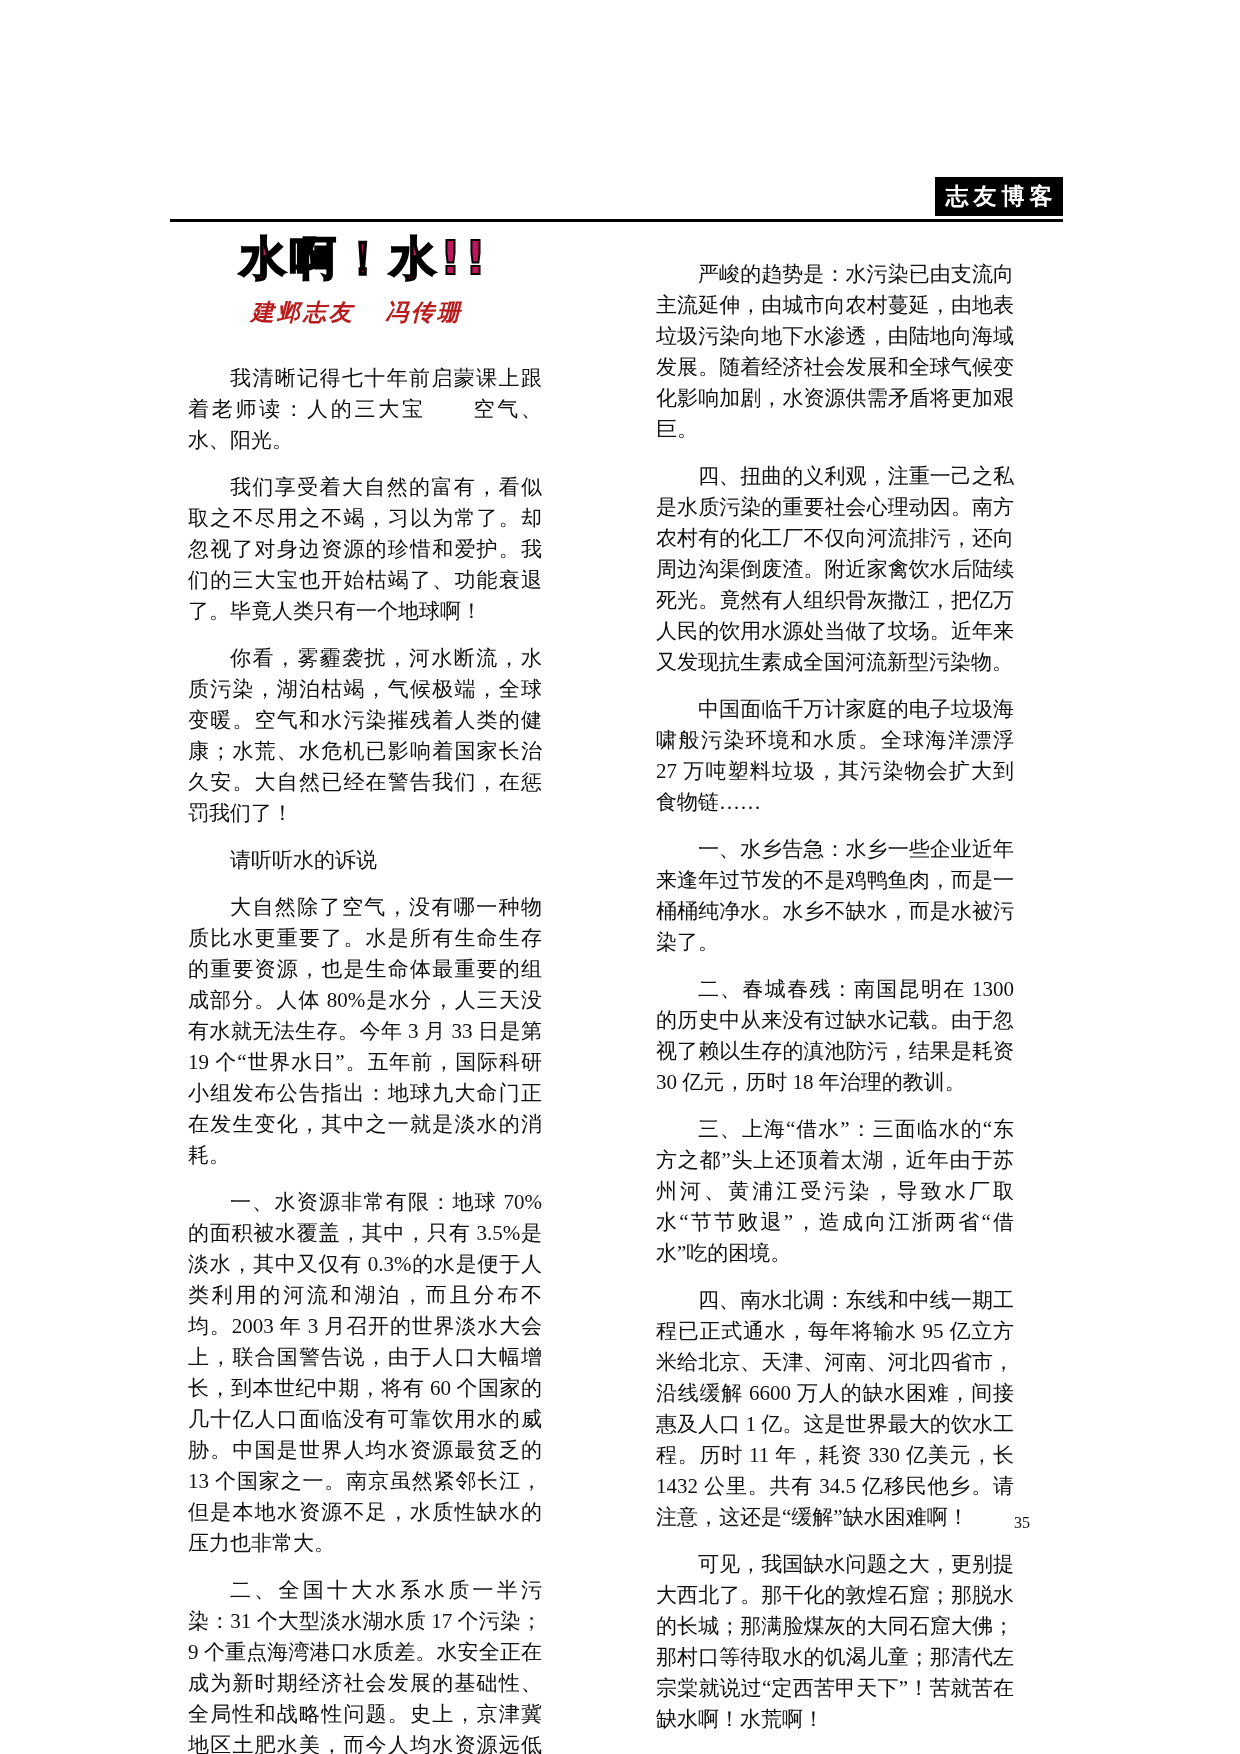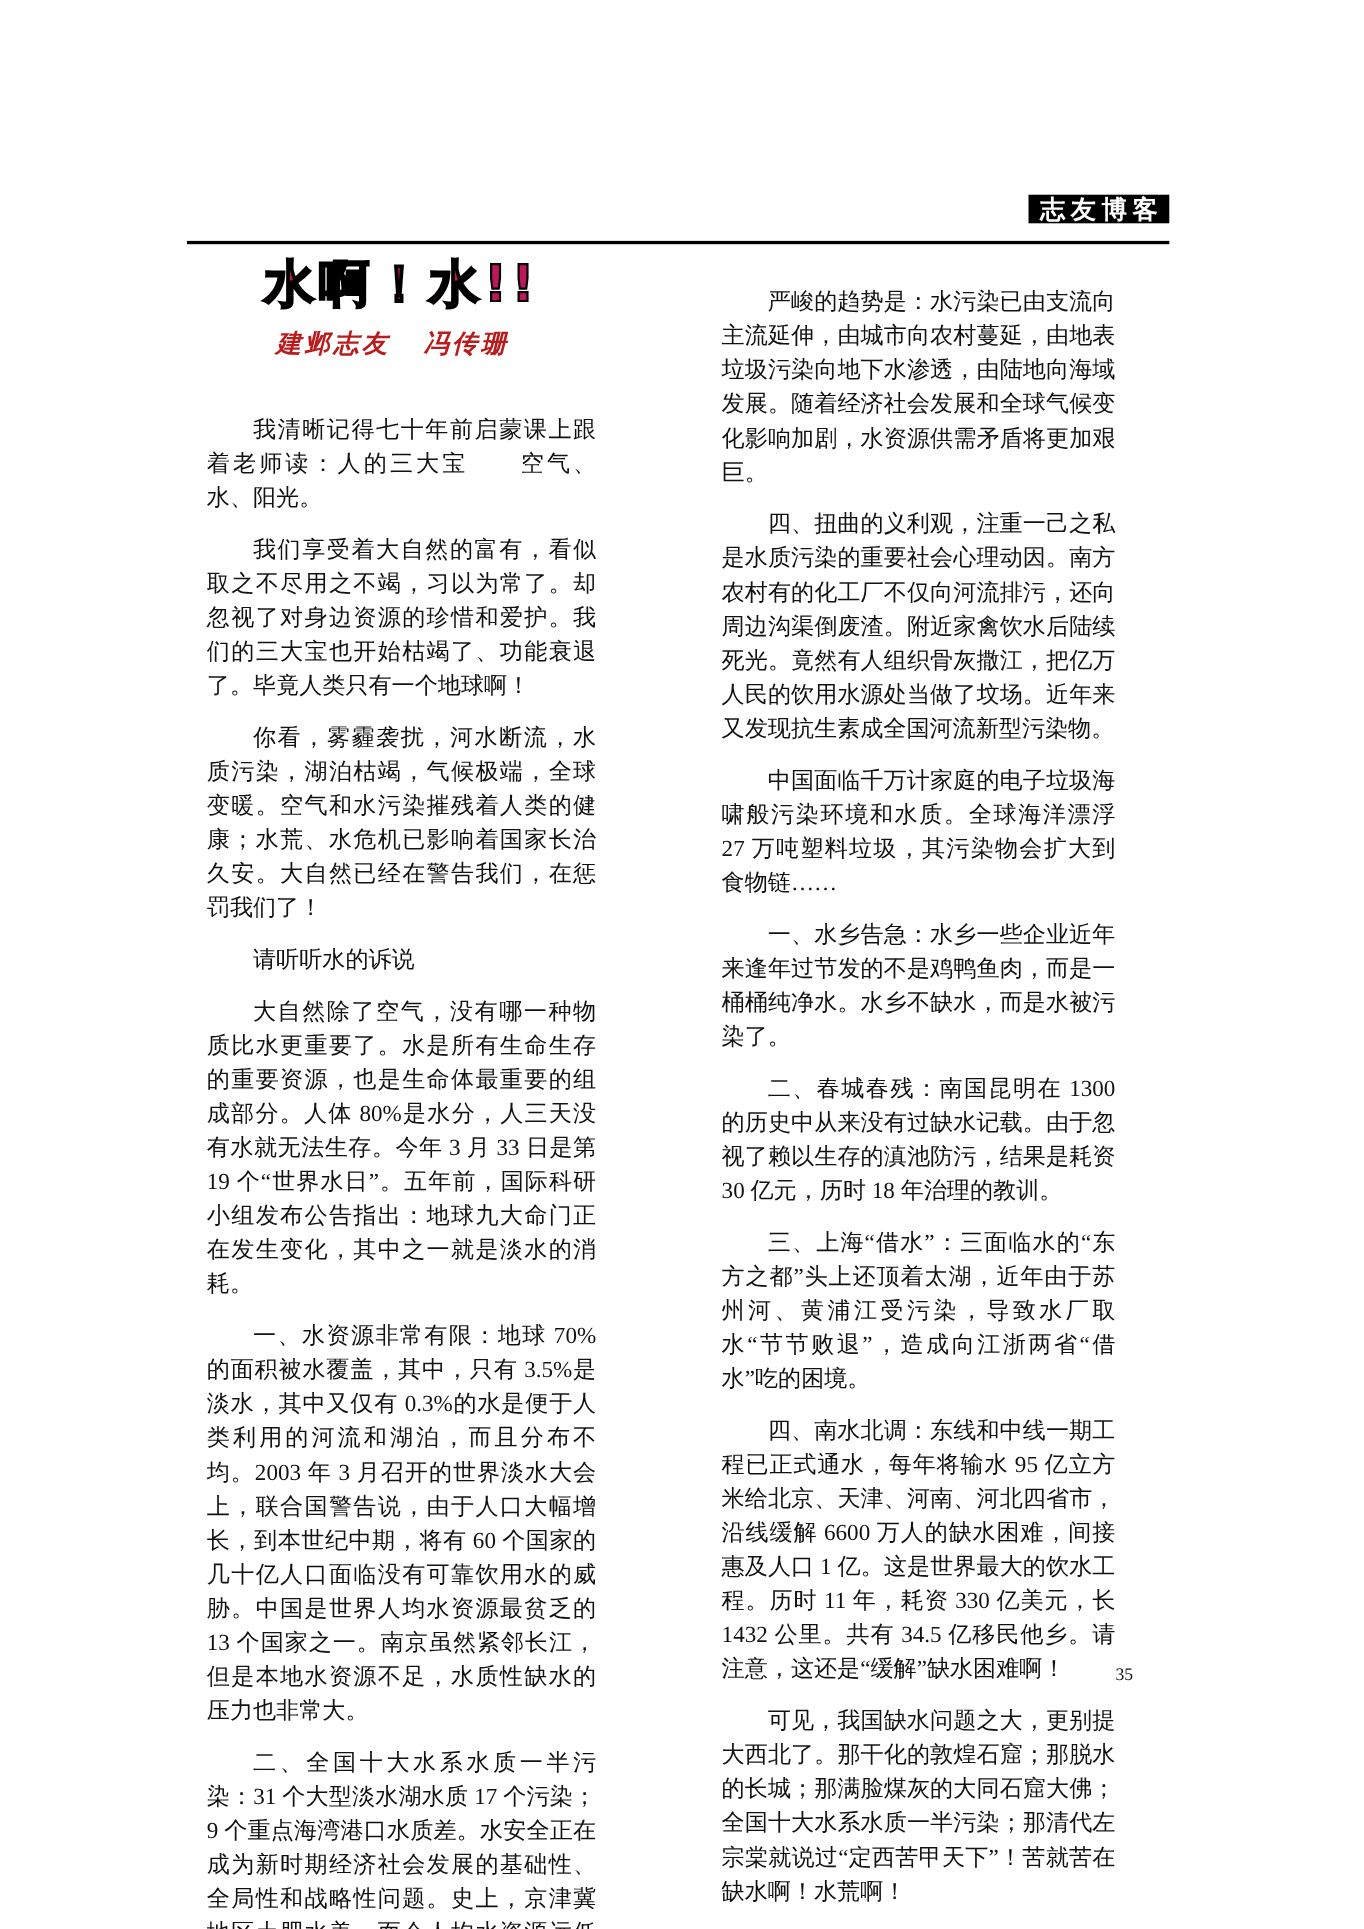--- a/index.html
+++ b/index.html
@@ -10,21 +10,21 @@
     margin: 0 auto;
     background: #ffffff;
     overflow: hidden;
     color: #111111;
   }
   .badge {
     position: absolute;
     left: 935px;
     top: 177px;
     width: 128px;
-    height: 26px;
+    height: 39px;
     background: #000000;
     color: #ffffff;
     display: flex;
     align-items: center;
     justify-content: center;
     font-family: "Liberation Sans", "DejaVu Sans", sans-serif;
     font-size: 23px;
     font-weight: bold;
     letter-spacing: 5px;
     text-indent: 5px;
@@ -68,21 +68,21 @@
   .byline-gap { display: inline-block; width: 30px; }
   .col {
     position: absolute;
     font-family: "Liberation Serif", "DejaVu Serif", serif;
     font-size: 21px;
     line-height: 31px;
     text-align: justify;
     color: #111111;
   }
   .col p { margin: 16px; text-indent: 2em; }
-  .col-left  { left: 172px; top: 359px; width: 386px; height: 1160px; }
+  .col-left  { left: 172px; top: 347px; width: 386px; height: 1160px; }
   .col-right { left: 640px; top: 243px; width: 390px; height: 1260px; }
   .pagenum {
     position: absolute;
     left: 1014px;
     top: 1514px;
     font-family: "Liberation Serif", "DejaVu Serif", serif;
     font-size: 16px;
     color: #111111;
   }
 </style>
@@ -114,19 +114,19 @@
     </div>
 
   <div class="col col-right">
       <p>严峻的趋势是：水污染已由支流向主流延伸，由城市向农村蔓延，由地表垃圾污染向地下水渗透，由陆地向海域发展。随着经济社会发展和全球气候变化影响加剧，水资源供需矛盾将更加艰巨。</p>
       <p>四、扭曲的义利观，注重一己之私是水质污染的重要社会心理动因。南方农村有的化工厂不仅向河流排污，还向周边沟渠倒废渣。附近家禽饮水后陆续死光。竟然有人组织骨灰撒江，把亿万人民的饮用水源处当做了坟场。近年来又发现抗生素成全国河流新型污染物。</p>
       <p>中国面临千万计家庭的电子垃圾海啸般污染环境和水质。全球海洋漂浮 27 万吨塑料垃圾，其污染物会扩大到食物链……</p>
       <p>一、水乡告急：水乡一些企业近年来逢年过节发的不是鸡鸭鱼肉，而是一桶桶纯净水。水乡不缺水，而是水被污染了。</p>
       <p>二、春城春残：南国昆明在 1300 的历史中从来没有过缺水记载。由于忽视了赖以生存的滇池防污，结果是耗资 30 亿元，历时 18 年治理的教训。</p>
       <p>三、上海“借水”：三面临水的“东方之都”头上还顶着太湖，近年由于苏州河、黄浦江受污染，导致水厂取水“节节败退”，造成向江浙两省“借水”吃的困境。</p>
       <p>四、南水北调：东线和中线一期工程已正式通水，每年将输水 95 亿立方米给北京、天津、河南、河北四省市，沿线缓解 6600 万人的缺水困难，间接惠及人口 1 亿。这是世界最大的饮水工程。历时 11 年，耗资 330 亿美元，长 1432 公里。共有 34.5 亿移民他乡。请注意，这还是“缓解”缺水困难啊！</p>
-      <p>可见，我国缺水问题之大，更别提大西北了。那干化的敦煌石窟；那脱水的长城；那满脸煤灰的大同石窟大佛；全国十大水系水质一半污染；那清代左宗棠就说过“定西苦甲天下”！苦就苦在缺水啊！水荒啊！</p>
+      <p>可见，我国缺水问题之大，更别提大西北了。那干化的敦煌石窟；那脱水的长城；那满脸煤灰的大同石窟大佛；那村口等待取水的饥渴儿童；那清代左宗棠就说过“定西苦甲天下”！苦就苦在缺水啊！水荒啊！</p>
       <p>人类文明无一不是傍水而生。居民将所傍之河以母亲河敬称，世代歌颂；母亲河用她清</p>
     </div>
 
   <div class="pagenum">35</div>
 
 </div>
 
 </body></html>

